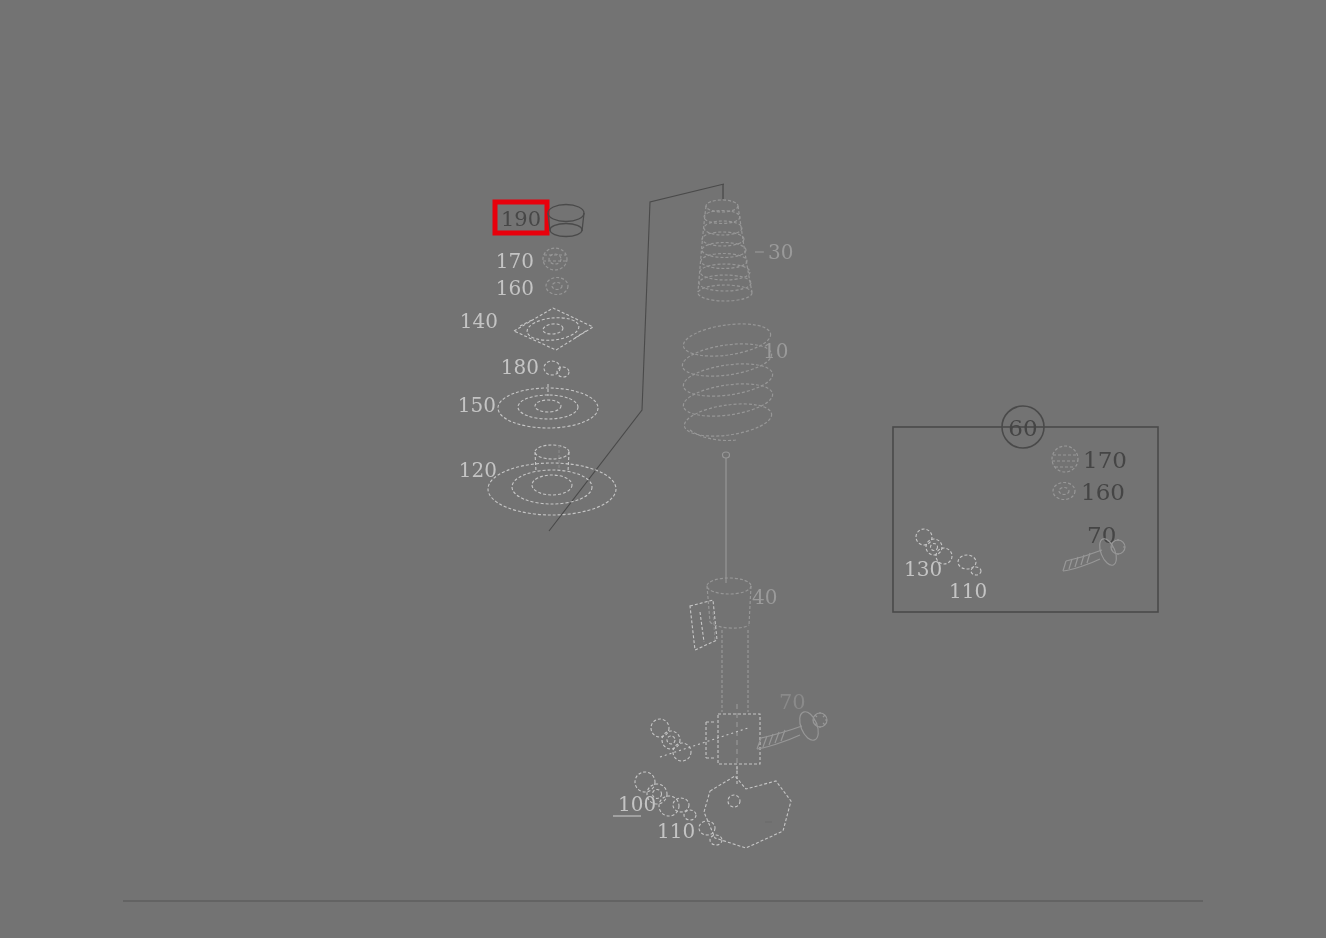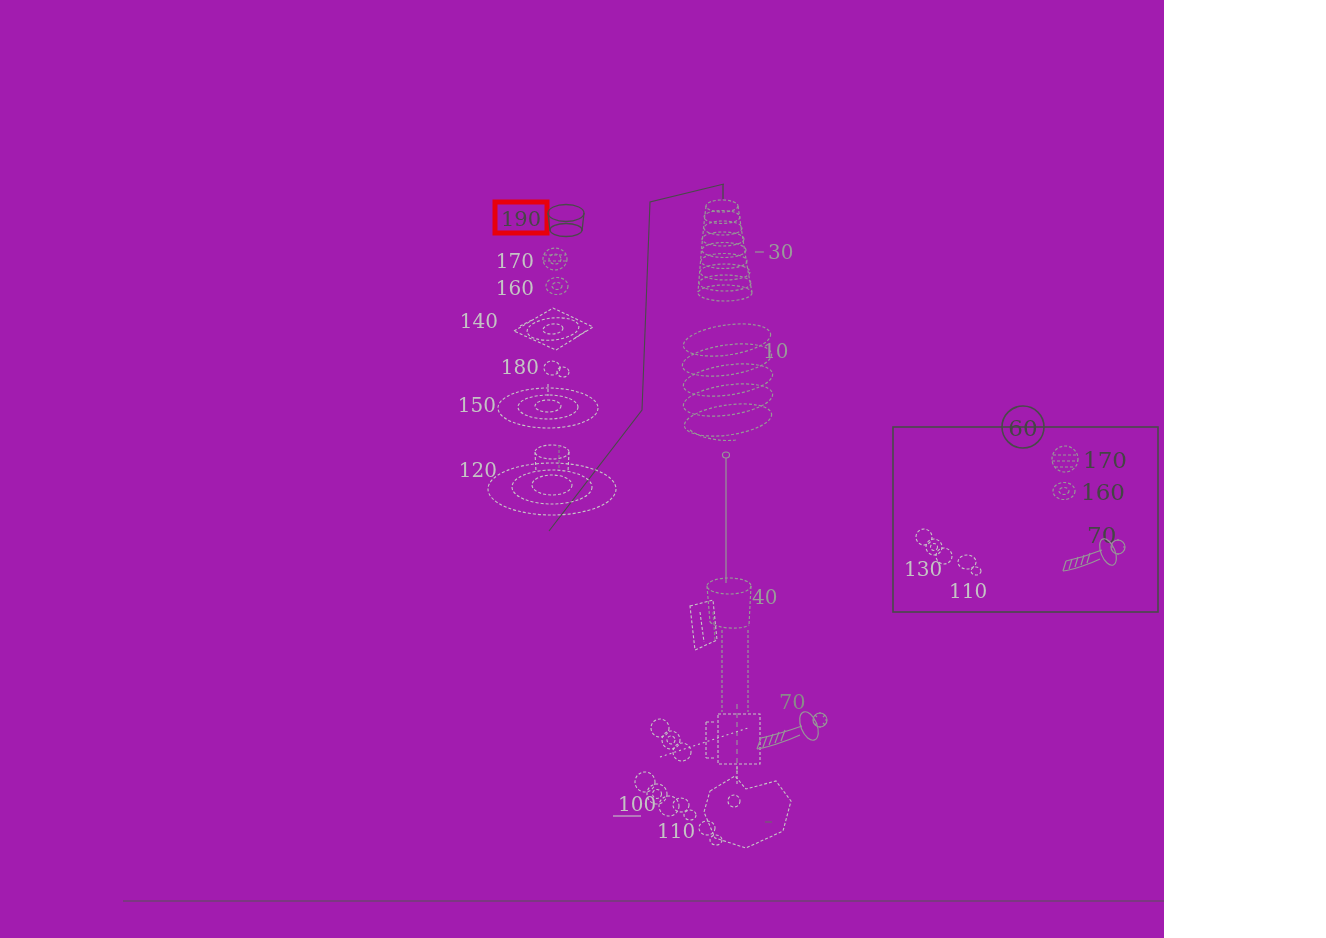--- a/index.html
+++ b/index.html
@@ -1,16 +1,16 @@
 <!DOCTYPE html>
 <html><head>
 <meta charset="utf-8">
 <style>
   html,body{margin:0;padding:0;background:#ffffff;}
-  .screen{position:relative;width:1164px;height:938px;background:#a21caf;overflow:hidden;
+  .screen{position:relative;width:1326px;height:938px;background:#737373;overflow:hidden;
           font-family:"DejaVu Serif", serif;}
   svg{position:absolute;left:0;top:0;}
   .ink   {stroke:#4a4a4a;fill:none;stroke-width:1.3;}
   .mid   {stroke:#979797;fill:none;stroke-width:1.2;}
   .faint {stroke:#c6c6c6;fill:none;stroke-width:1.1;}
   .stip  {stroke-dasharray:3 2;}
   text{font-family:"DejaVu Serif", serif;}
   .t-ink  {fill:#474747;font-size:21px;stroke:none;}
   .t-inset{fill:#454545;font-size:23px;stroke:none;}
   .t-mid  {fill:#9a9a9a;font-size:20px;stroke:none;}

